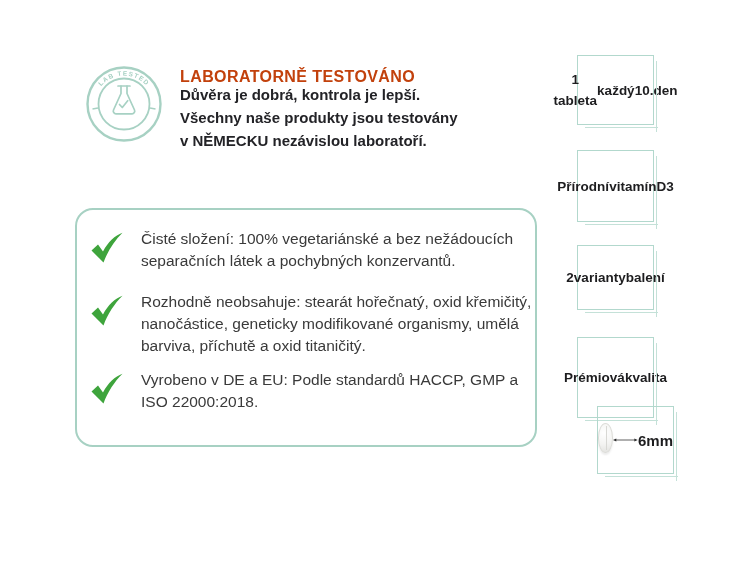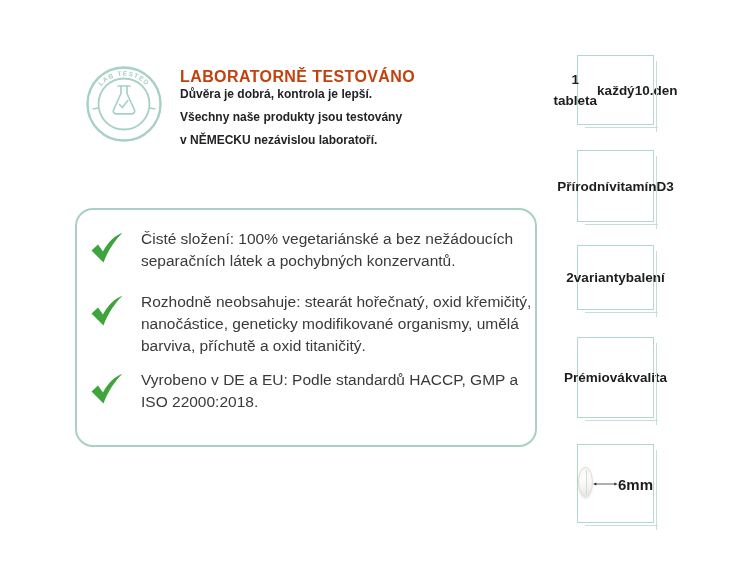--- a/index.html
+++ b/index.html
@@ -3,21 +3,21 @@
 <meta charset="utf-8">
 <style>
   html,body{margin:0;padding:0;background:#ffffff;}
   body{width:756px;height:567px;position:relative;overflow:hidden;
        font-family:"Liberation Sans","DejaVu Sans",sans-serif;color:#232323;}
 
   .abs{position:absolute;}
 
   
   .title{left:180px;top:48px;font-size:16px;font-weight:700;letter-spacing:.4px;color:#c2410c;margin-top:20px;}
-  .intro{left:180px;top:83px;font-size:12px;font-weight:700;line-height:23px;color:#232327;}
+  .intro{left:180px;top:83px;font-size:15px;font-weight:700;line-height:23px;color:#232327;}
 
   
   .badge{left:84px;top:64px;width:80px;height:80px;}
 
   
   .main-box{left:75px;top:208px;width:462px;height:239px;border:2px solid #a7d1c3;
             border-radius:18px;box-sizing:border-box;}
   .feature-row{position:absolute;left:12px;display:flex;align-items:flex-start;}
   .feature-row .check{flex:0 0 36px;margin-top:4px;}
   .feature-text{margin:0 0 0 16px;width:408px;font-size:15.5px;line-height:22px;
@@ -102,21 +102,21 @@
 <div class="abs side-box" style="top:245px;height:65px;">
   <div>2</div>
   <div>varianty</div>
   <div>balení</div>
 </div>
 <div class="abs side-box" style="top:337px;height:81px;">
   <div>Prémiová</div>
   <div>kvalita</div>
 </div>
 
-<div class="abs side-box" style="top:444px;height:79px;">
+<div class="abs side-box" style="top:406px;height:68px;margin-left:20px;">
   <div class="tablet"></div>
   <svg width="52" height="12" viewBox="0 0 52 12">
     <line x1="5" y1="6" x2="47" y2="6" stroke="#2e2e2e" stroke-width="1.6"></line>
     <path d="M0 6 l7 -3.2 v6.4 Z" fill="#2e2e2e"></path>
     <path d="M52 6 l-7 -3.2 v6.4 Z" fill="#2e2e2e"></path>
   </svg>
   <div class="size-label">6mm</div>
 </div>
 
 </body></html>

